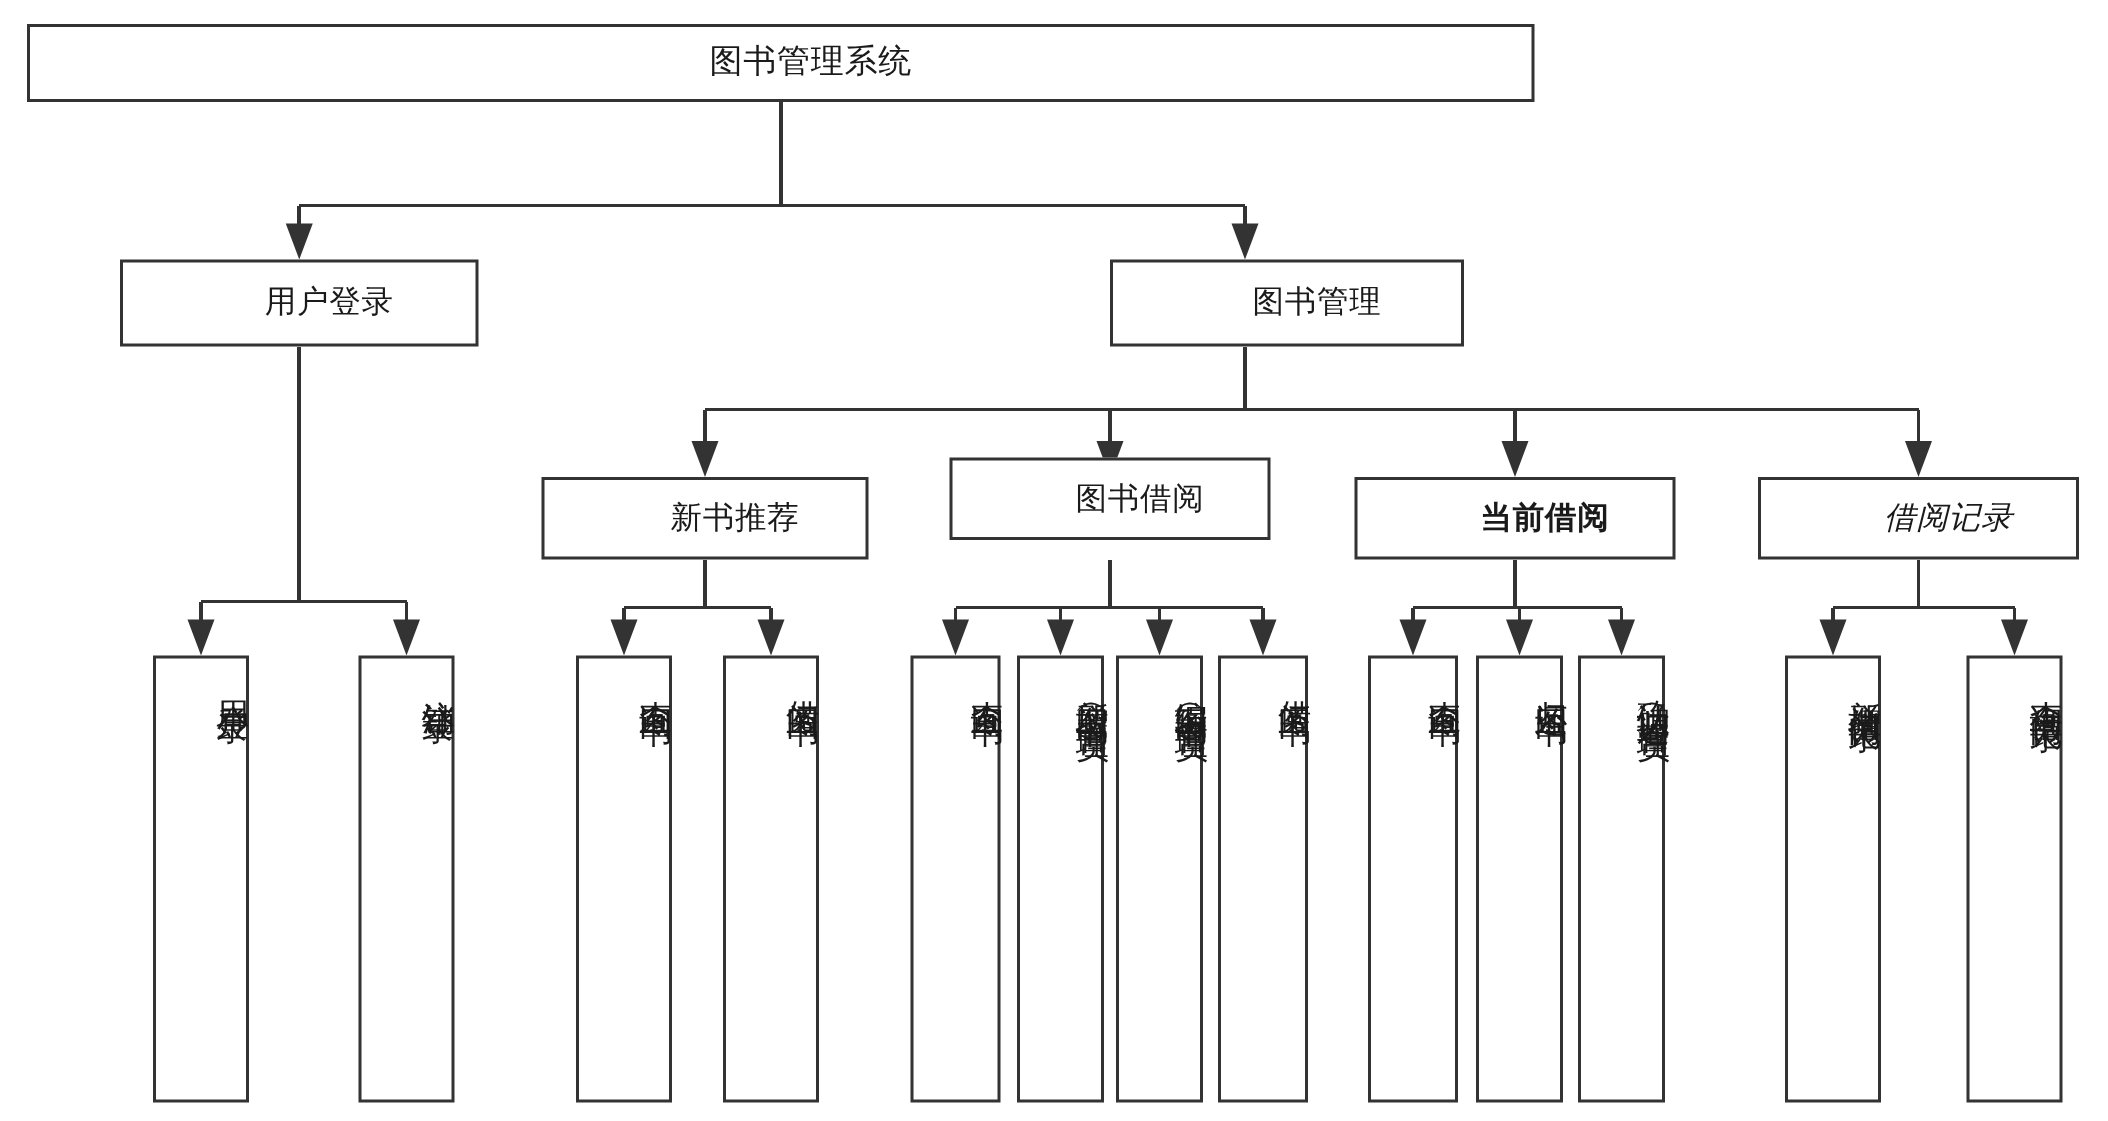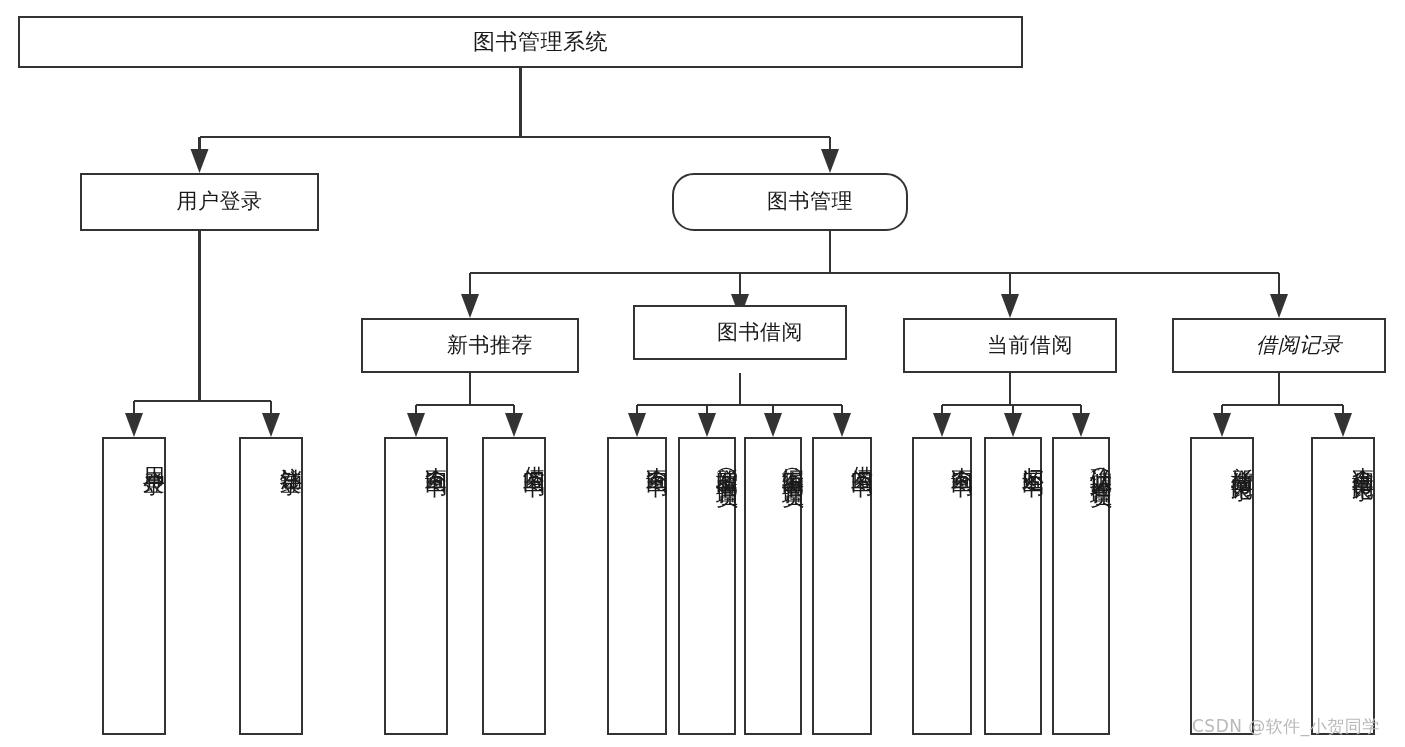--- a/index.html
+++ b/index.html
@@ -131,30 +131,30 @@
       <line x1="1343" y1="405" x2="1343" y2="415" stroke="#333333" stroke-width="2.5" shape-rendering="crispEdges"></line>
       <polygon points="1334,413 1352,413 1343,437" fill="#333333"></polygon>
     </svg>
   <div id="nodes-layer">
       <div class="node h root" style="left: 18px; top: 16px; width: 1005px; height: 52px;">
         <span class="label">图书管理系统</span>
       </div>
       <div class="node h" style="left: 80px; top: 173px; width: 239px; height: 58px;">
         <span class="label">用户登录</span>
       </div>
-      <div class="node h" style="left: 672px; top: 173px; width: 236px; height: 58px; border-radius: 22px;">
+      <div class="node h" style="left: 740px; top: 173px; width: 236px; height: 58px;">
         <span class="label">图书管理</span>
       </div>
       <div class="node h" style="left: 361px; top: 318px; width: 218px; height: 55px;">
         <span class="label">新书推荐</span>
       </div>
       <div class="node h" style="left: 633px; top: 305px; width: 214px; height: 55px;">
         <span class="label">图书借阅</span>
       </div>
-      <div class="node h" style="left: 903px; top: 318px; width: 214px; height: 55px;">
+      <div class="node h" style="left: 903px; top: 318px; width: 214px; height: 55px; font-weight: bold;">
         <span class="label">当前借阅</span>
       </div>
       <div class="node h" style="left: 1172px; top: 318px; width: 214px; height: 55px; font-style: italic;">
         <span class="label">借阅记录</span>
       </div>
       <div class="node v" style="left: 102px; top: 437px; width: 64px; height: 298px;">
         <span class="label">用户登录</span>
       </div>
       <div class="node v" style="left: 239px; top: 437px; width: 64px; height: 298px;">
         <span class="label">注销登录</span>
@@ -186,14 +186,13 @@
       <div class="node v" style="left: 1052px; top: 437px; width: 58px; height: 298px;">
         <span class="label">确认归还（管理员）</span>
       </div>
       <div class="node v" style="left: 1190px; top: 437px; width: 64px; height: 298px;">
         <span class="label">新增借阅记录</span>
       </div>
       <div class="node v" style="left: 1311px; top: 437px; width: 64px; height: 298px;">
         <span class="label">查询借阅记录</span>
       </div>
     </div>
-  <div class="watermark" style="left: 1192px; top: 715px; color: rgb(185, 185, 185);">CSDN @软件_小贺同学</div>
 </div>
 
 </body></html>

